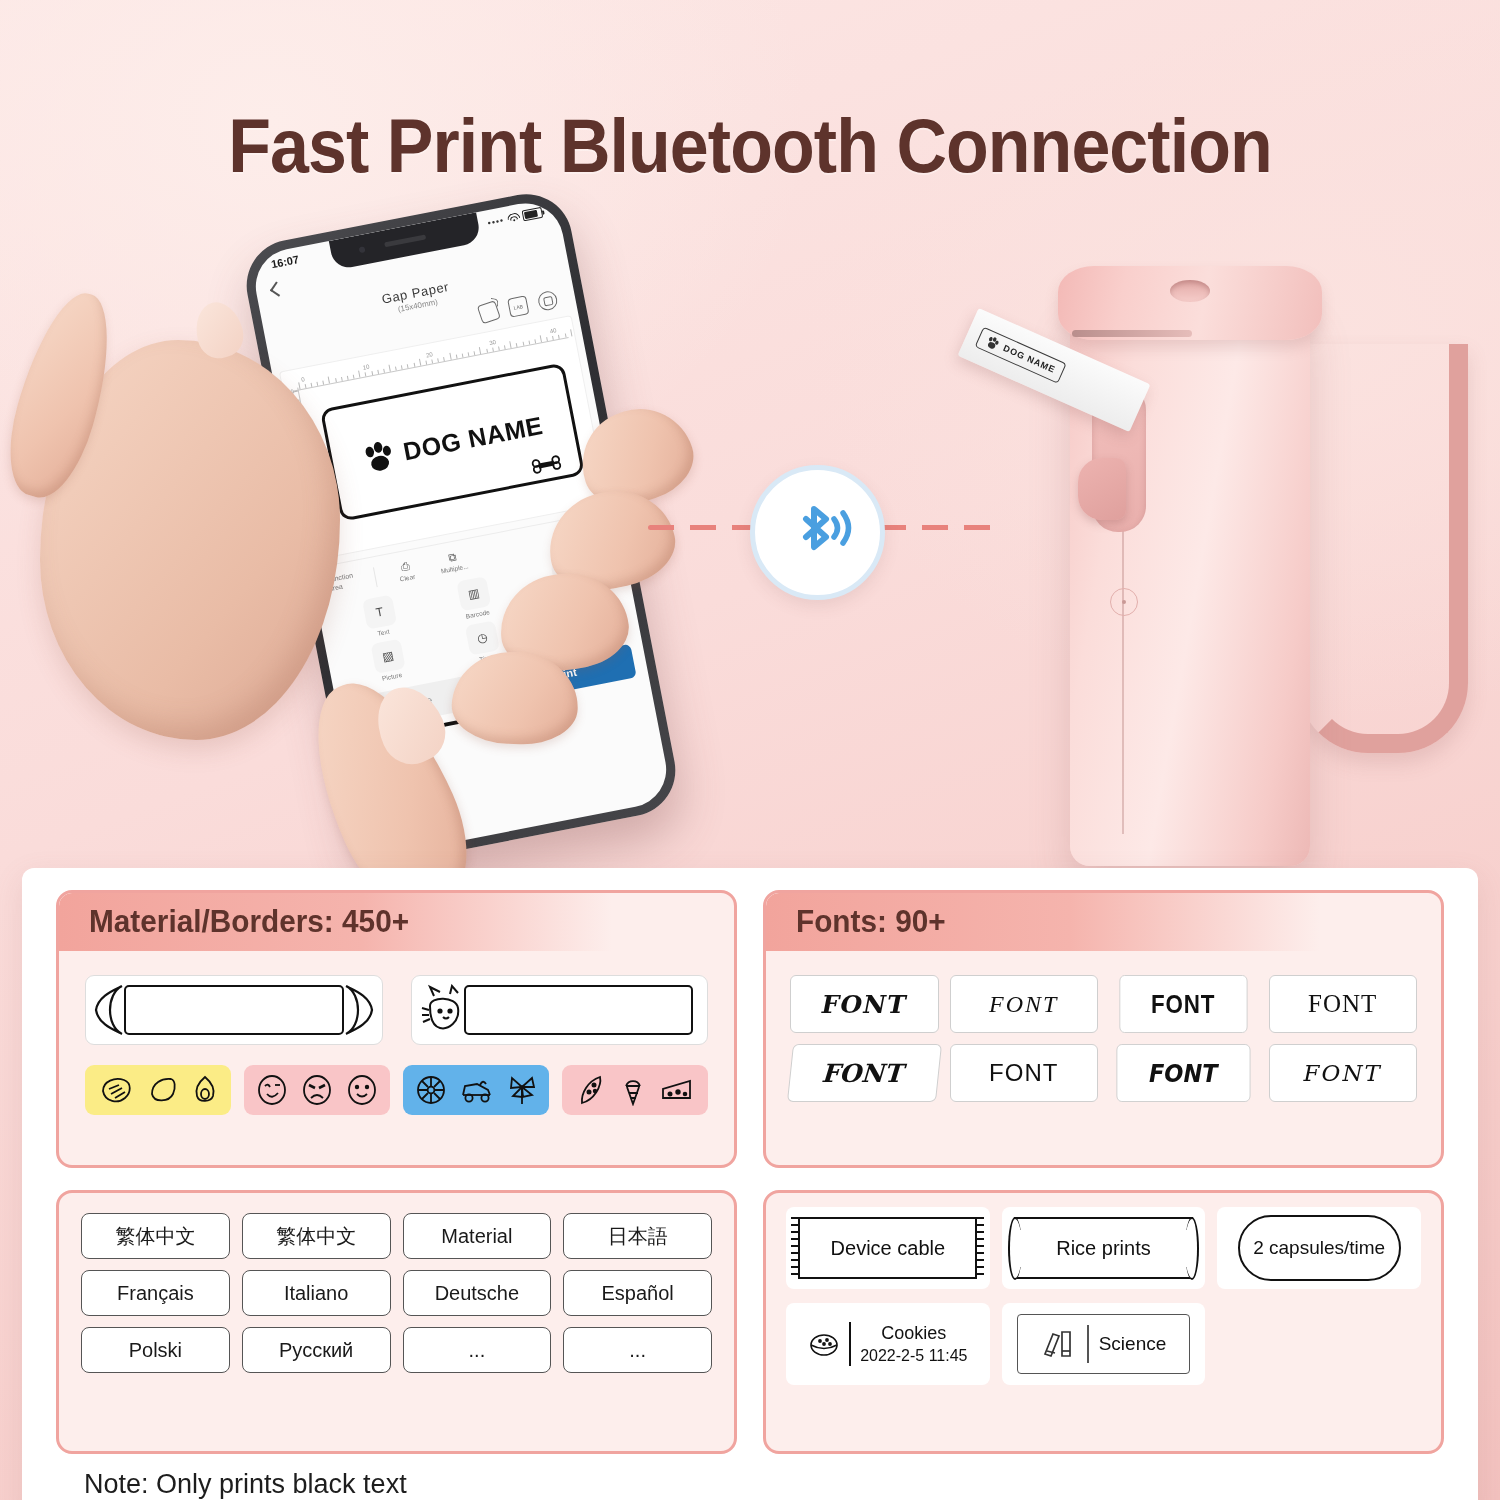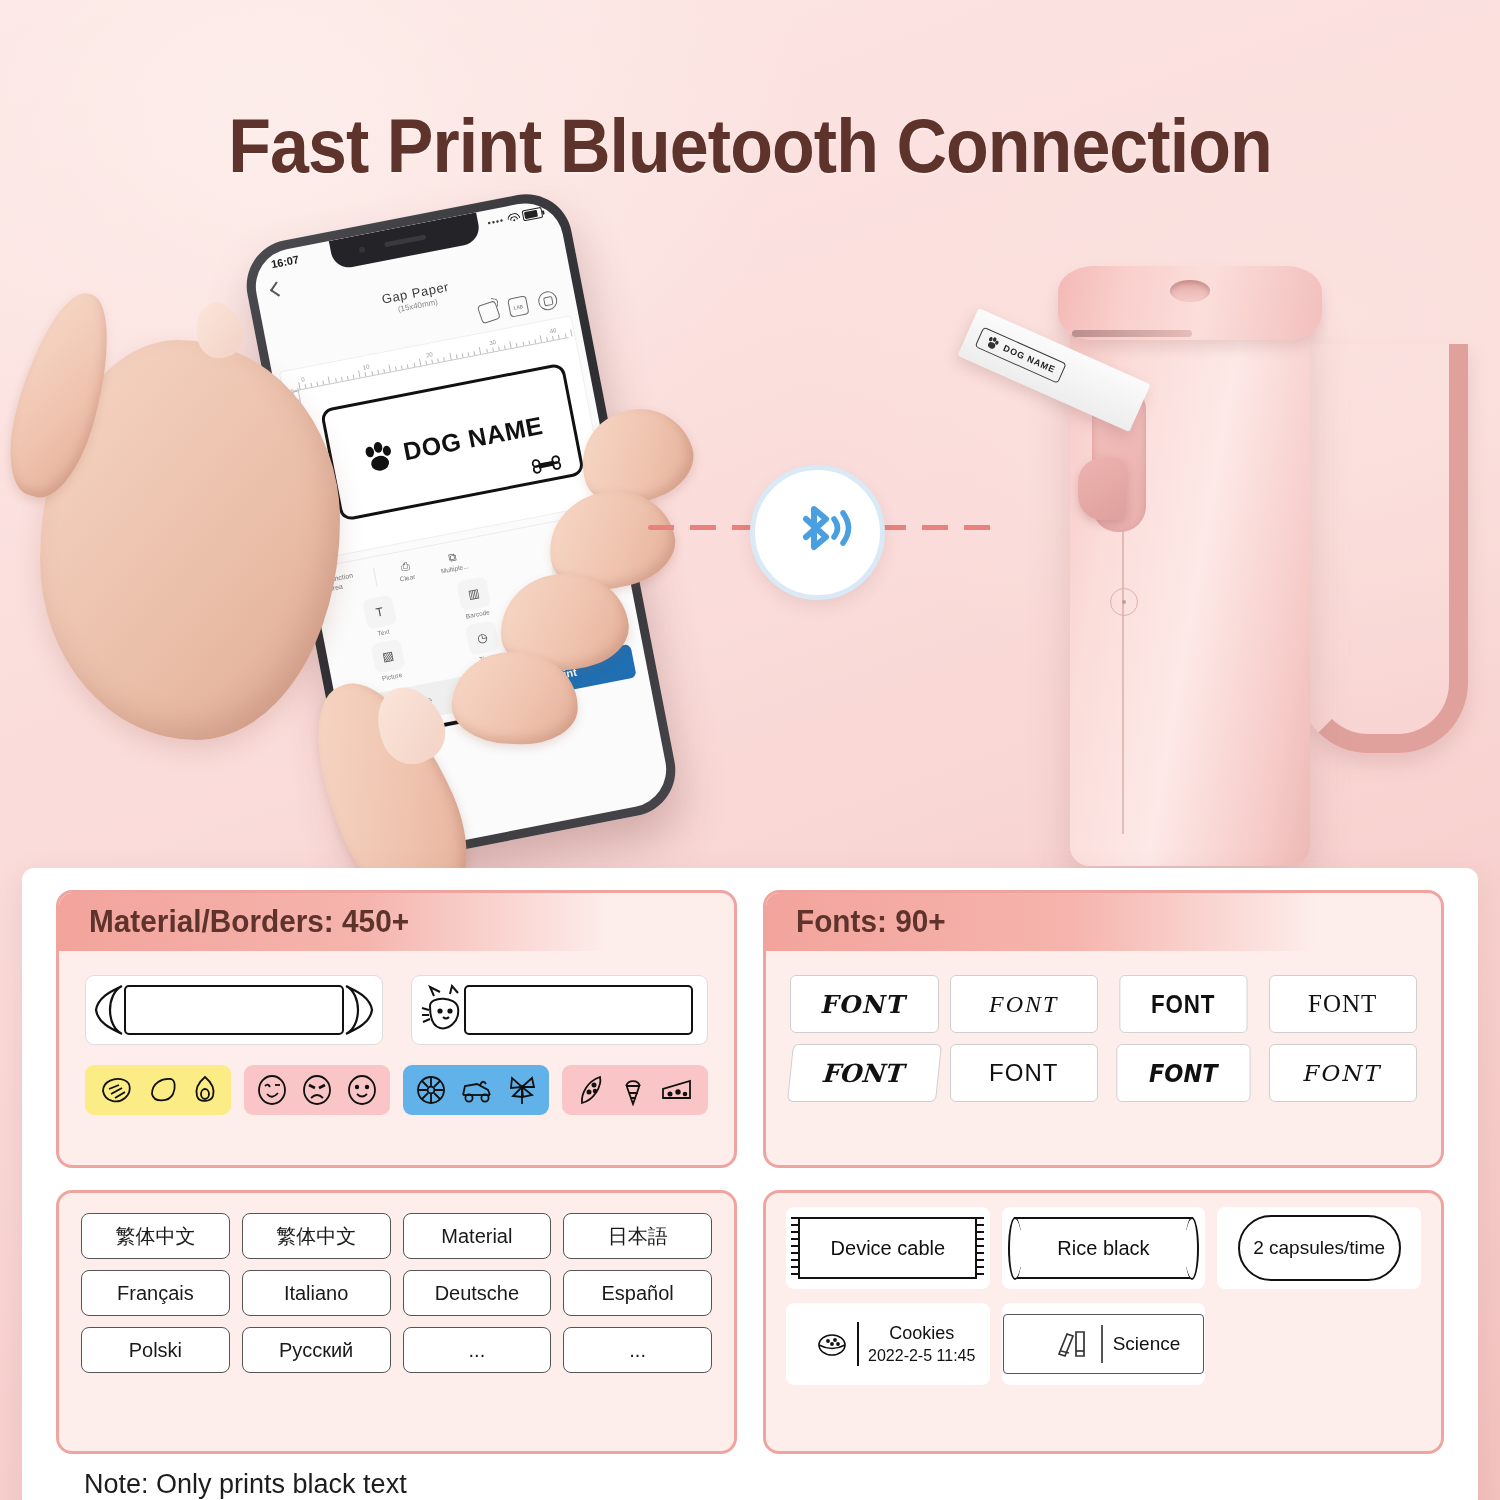--- a/index.html
+++ b/index.html
@@ -218,27 +218,27 @@
     background:repeating-linear-gradient(180deg,#111 0 2.5px, rgba(0,0,0,0) 2.5px 7px);}
   .zig.l{left:-9px;} .zig.r{right:-9px;}
   .t-rice{width:86%;height:58px;border:2.5px solid #111;position:relative;background:#fff;
     display:flex;align-items:center;justify-content:center;font-size:20px;color:#111;
     border-radius:0;}
   .wv{position:absolute;top:-2.5px;bottom:-2.5px;width:12px;background:#fff;
       border:2.5px solid #111;border-radius:50%;}
   .wv.l{left:-8px;border-right:none;} .wv.r{right:-8px;border-left:none;}
   .t-pill{width:78%;height:62px;border:2.5px solid #111;border-radius:34px;
     display:flex;align-items:center;justify-content:center;font-size:19px;color:#111;}
-  .t-cook{width:86%;height:58px;display:flex;align-items:center;gap:9px;justify-content:flex-end;}
+  .t-cook{width:86%;height:58px;display:flex;align-items:center;gap:9px;justify-content:center;}
   .t-cook .divider{width:2px;height:44px;background:#111;}
   .t-cook .txt{display:flex;flex-direction:column;align-items:center;gap:3px;}
   .t-cook .l1{font-size:18px;color:#111;}
   .t-cook .l2{font-size:16px;color:#111;}
   .t-sci{width:84%;height:58px;border:1.8px solid #555;border-radius:4px;
-    display:flex;align-items:center;gap:10px;justify-content:center;padding-left:28px;}
+    display:flex;align-items:center;gap:10px;justify-content:center;}
   .t-sci .divider{width:2px;height:38px;background:#555;}
   .t-sci .txt{font-size:19px;color:#111;}
 
   .note{position:absolute;left:62px;bottom:22px;font-size:27px;color:#1d1d1d;}
 </style>
 </head>
 <body>
 
 <div class="stage">
 
@@ -652,21 +652,21 @@
             <div class="t-cable">
               <span class="zig l"></span>
               <span>Device cable</span>
               <span class="zig r"></span>
             </div>
           </div>
 
           <div class="tcell">
             <div class="t-rice">
               <span class="wv l"></span>
-              <span>Rice black</span>
+              <span>Rice prints</span>
               <span class="wv r"></span>
             </div>
           </div>
 
           <div class="tcell">
             <div class="t-pill">2 capsules/time</div>
           </div>
 
           <div class="tcell">
             <div class="t-cook">

